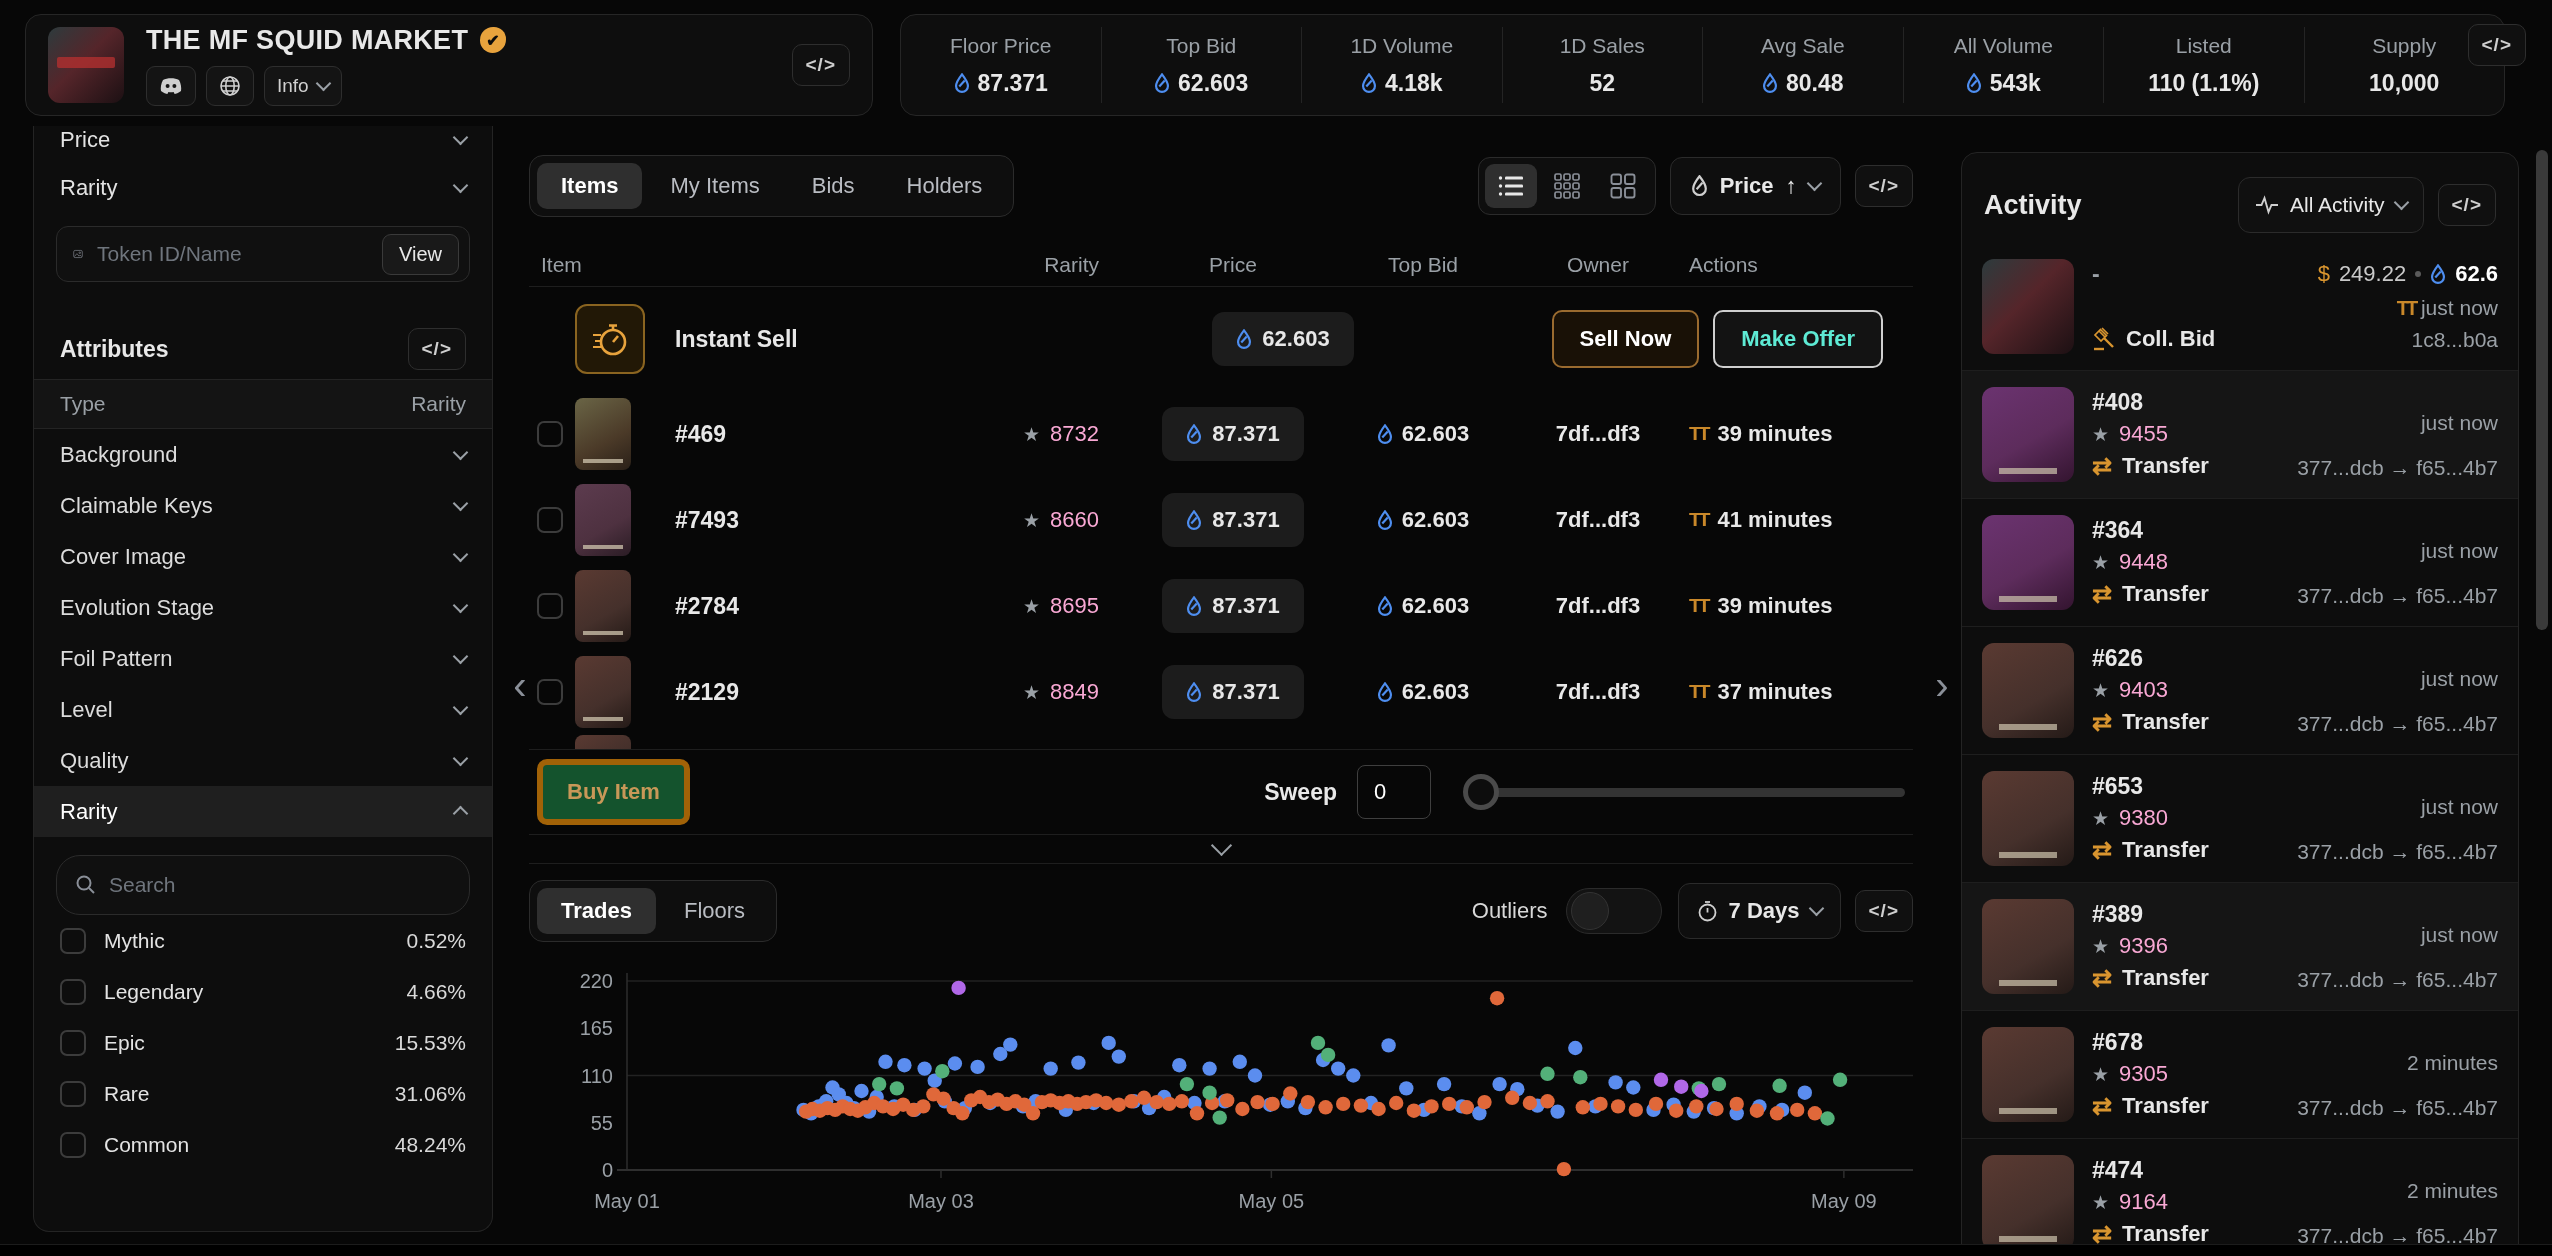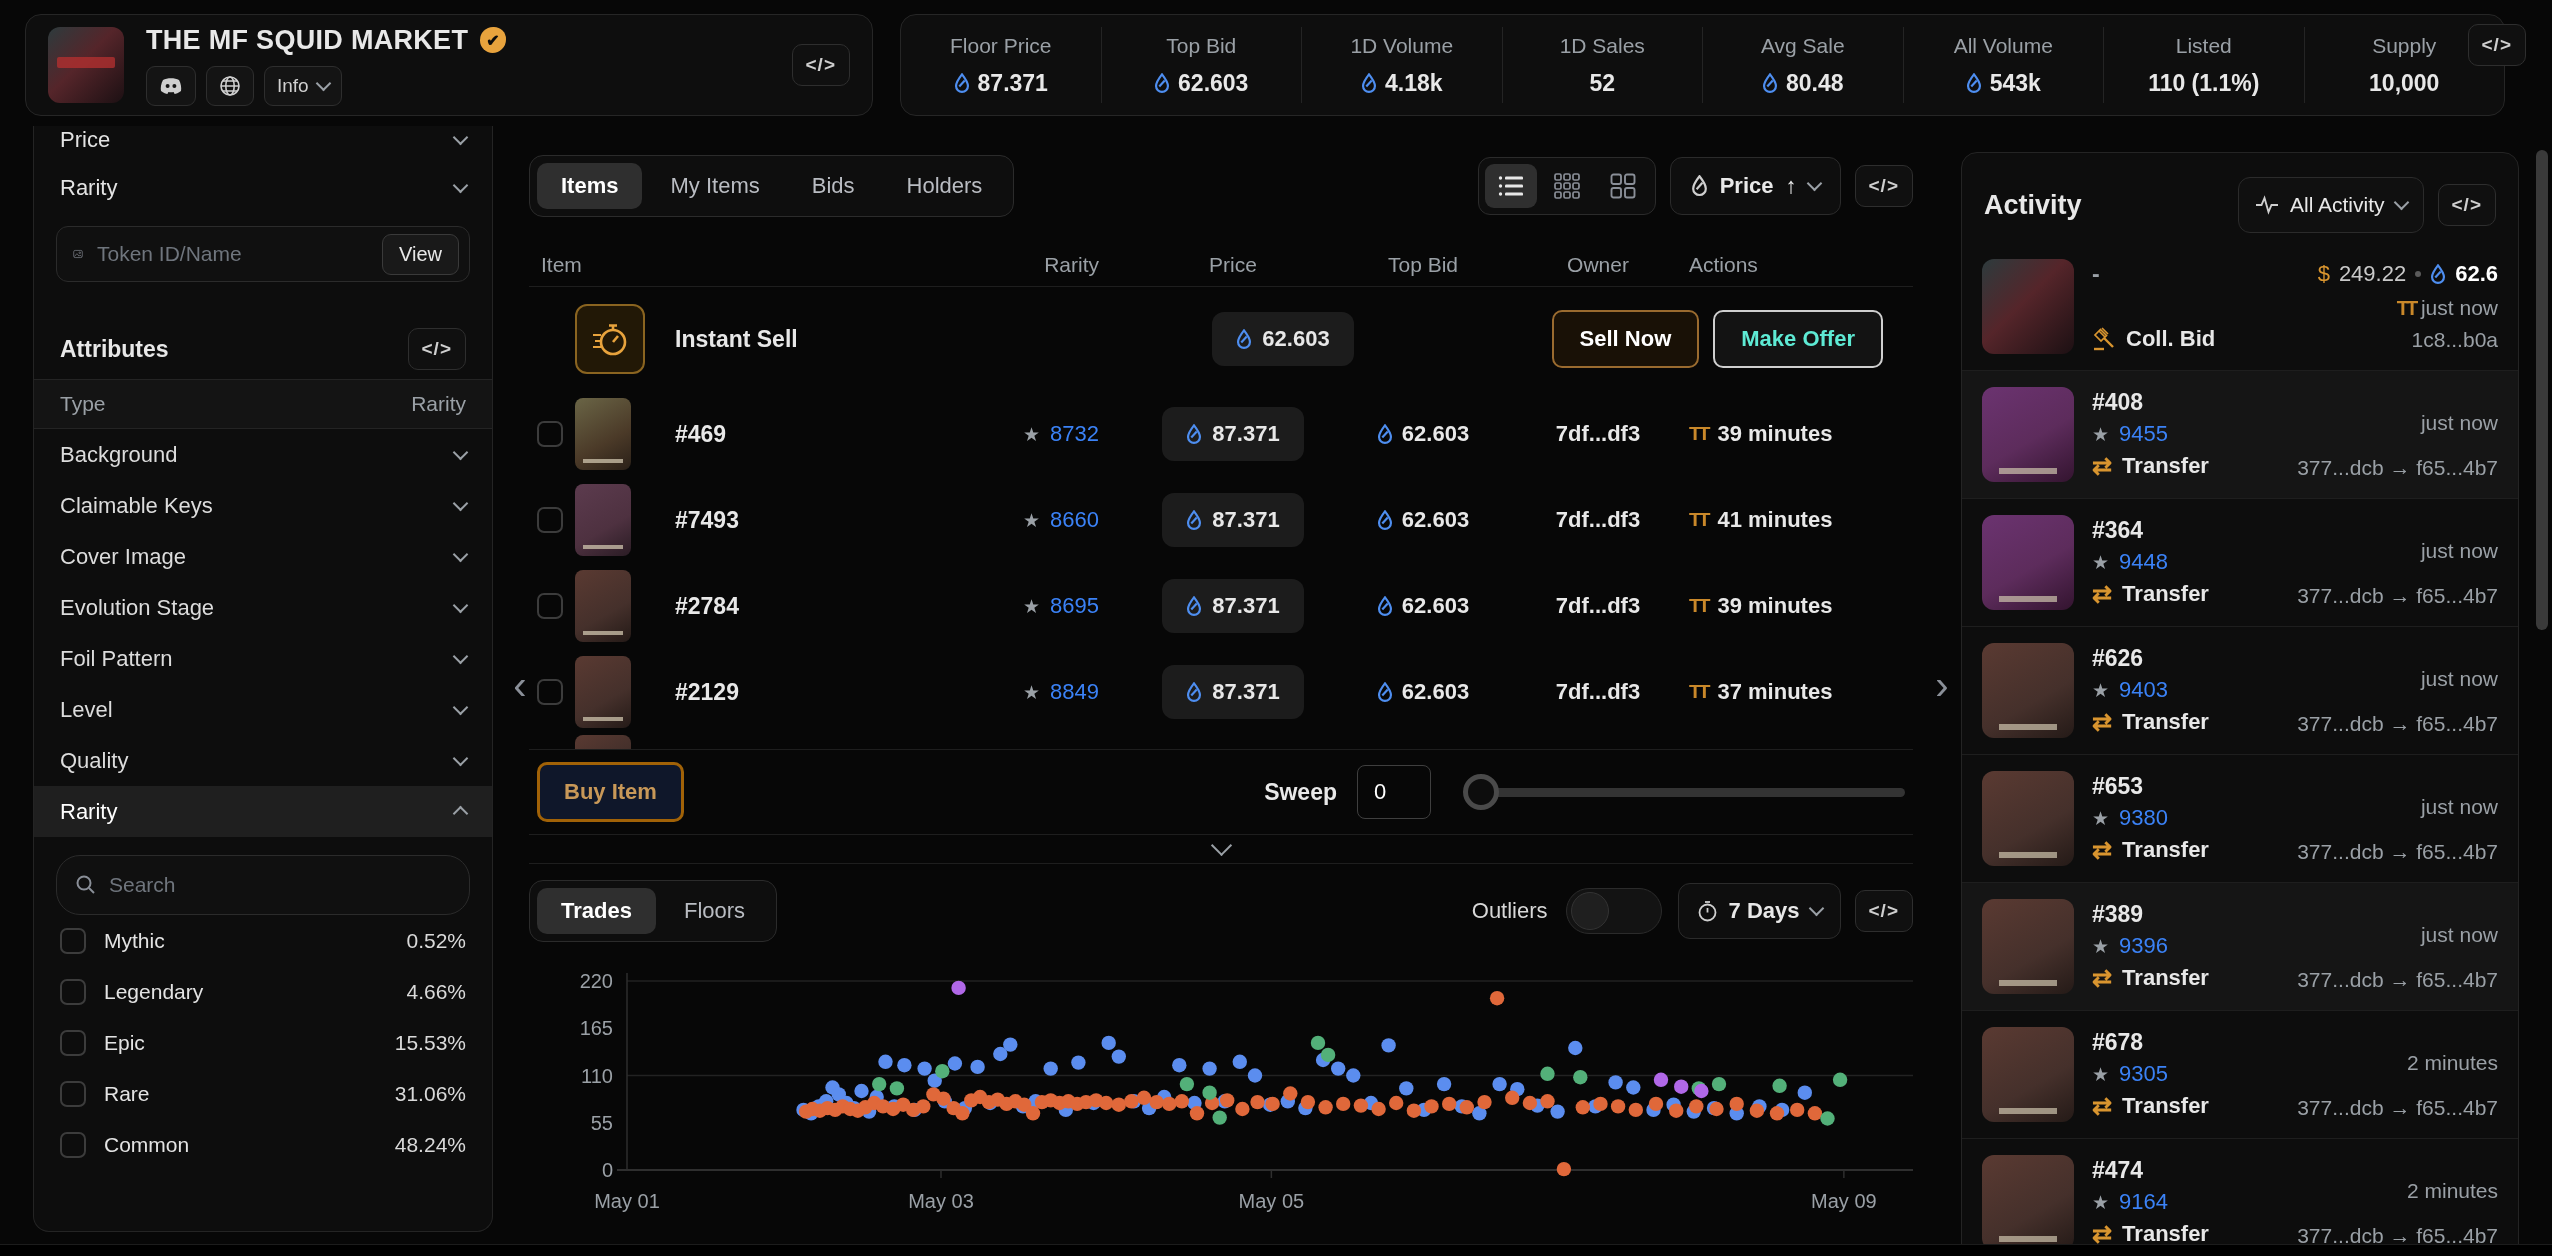--- a/index.html
+++ b/index.html
@@ -83,32 +83,32 @@
   .thumb { width:56px; height:72px; border-radius:8px; position:relative; overflow:hidden; }
   .thumb::after { content:""; position:absolute; left:15%; bottom:10%; width:70%; height:6%; background:#cfc4ae; opacity:.75; }
   .art-olive { background:linear-gradient(150deg,#6a6546,#4b3a28 60%,#2a2018); }
   .art-mauve { background:linear-gradient(150deg,#5c3b4e,#4e3140 60%,#2a1c24); }
   .art-rust { background:linear-gradient(150deg,#5a3a32,#45302b 60%,#241a17); }
   .art-purple { background:linear-gradient(150deg,#6b3370,#5d2c5c 55%,#33142f); }
   .art-logo { background:linear-gradient(135deg,#2d3b3d 0%,#55252a 45%,#1c1013 100%); }
   .irow .name { font-size:23px; font-weight:bold; padding-left:14px; }
   .rarcell { display:flex; align-items:center; justify-content:flex-end; gap:10px; padding-right:34px; }
   .star { color:#9aa0a6; font-size:19px; }
-  .rarnum { color:#3b82f6; font-size:22px; }
+  .rarnum { color:#f9a8d4; font-size:22px; }
   .bidcell { display:flex; align-items:center; justify-content:center; gap:9px; font-size:22px; font-weight:bold; }
   .ownercell { text-align:center; font-size:22px; font-weight:bold; }
   .actcell { display:flex; align-items:center; gap:10px; padding-left:6px; font-size:22px; font-weight:bold; }
   .ttico { color:#c9882a; font-weight:bold; font-size:20px; letter-spacing:-3px; transform:scaleY(.9); }
 
   .sliver { height:14px; overflow:hidden; margin-left:46px; }
   .sliver .thumb { border-radius:8px 8px 0 0; height:40px; }
   .hairline { border-top:1px solid #1e1e1e; }
 
   .buybar { display:flex; align-items:center; height:84px; padding:0 8px; }
-  .btn-buy { border:3px solid #a16207; background:#0f172a; color:#c89858; font-weight:bold; font-size:22px; border-radius:10px; padding:14px 24px; }
+  .btn-buy { border:6px solid #a16207; background:#14532d; color:#c89858; font-weight:bold; font-size:22px; border-radius:10px; padding:14px 24px; }
   .sweep-wrap { margin-left:auto; display:flex; align-items:center; gap:20px; }
   .sweep-lab { font-size:23px; font-weight:bold;margin-left:8px; }
   .sweep-input { width:74px; height:54px; border:1px solid #3f3f3f; border-radius:8px; background:transparent; color:#fff; font-size:22px; padding-left:16px; font-family:inherit; outline:none; }
   .slider { width:438px; height:9px; background:#333; border-radius:5px; position:relative; margin-left:16px; }
   .knob { position:absolute; left:-4px; top:50%; transform:translateY(-50%); width:36px; height:36px; border-radius:50%; border:5px solid #4a4a4a; background:#0d0d0d; }
   .expander { display:flex; justify-content:center; padding:8px 0 10px; }
 
   .trades-bar { display:flex; align-items:center; margin-top:16px; }
   .tgl { width:96px; height:46px; border-radius:24px; border:1px solid #2b2b2b; background:#131313; position:relative; }
   .tgl .dot { position:absolute; left:4px; top:3px; width:38px; height:38px; border-radius:50%; background:#1f1f1f; border:1px solid #333; }

